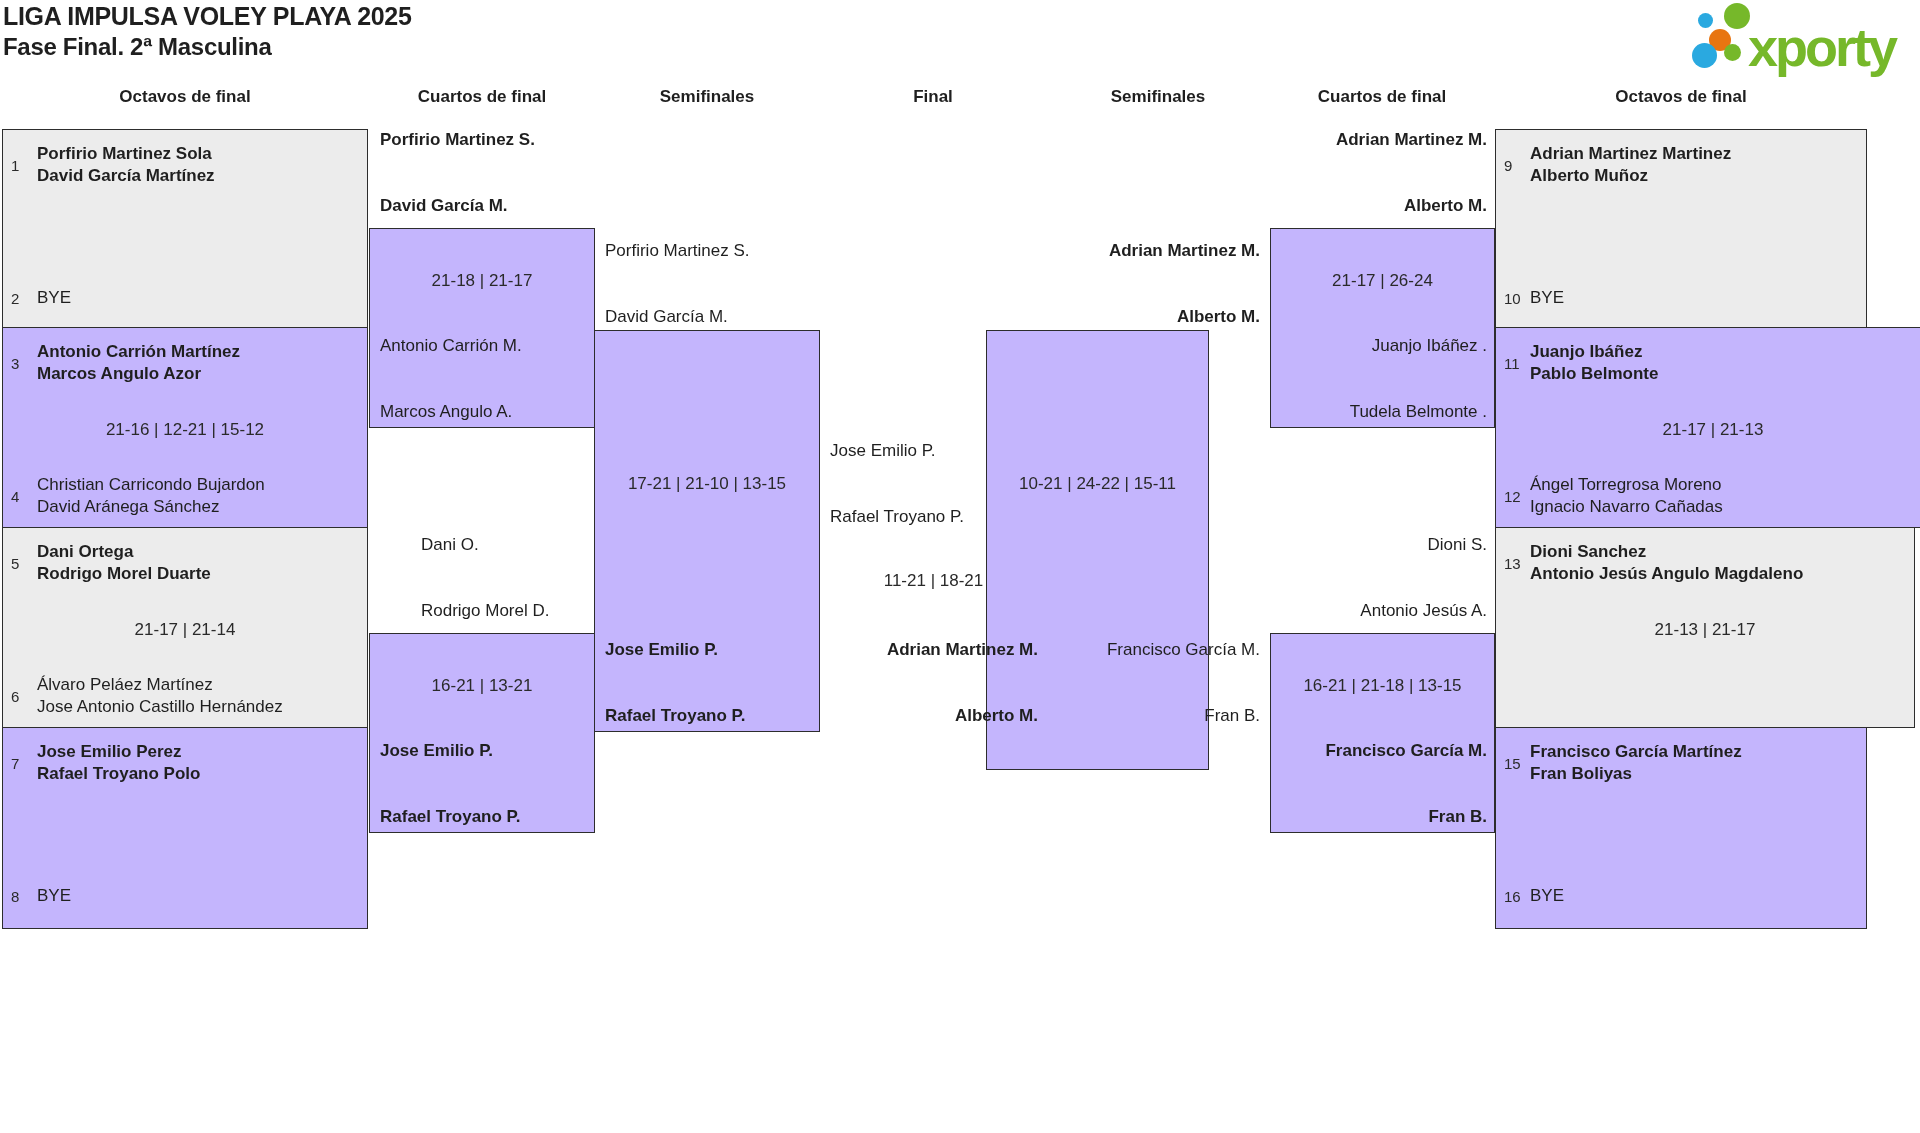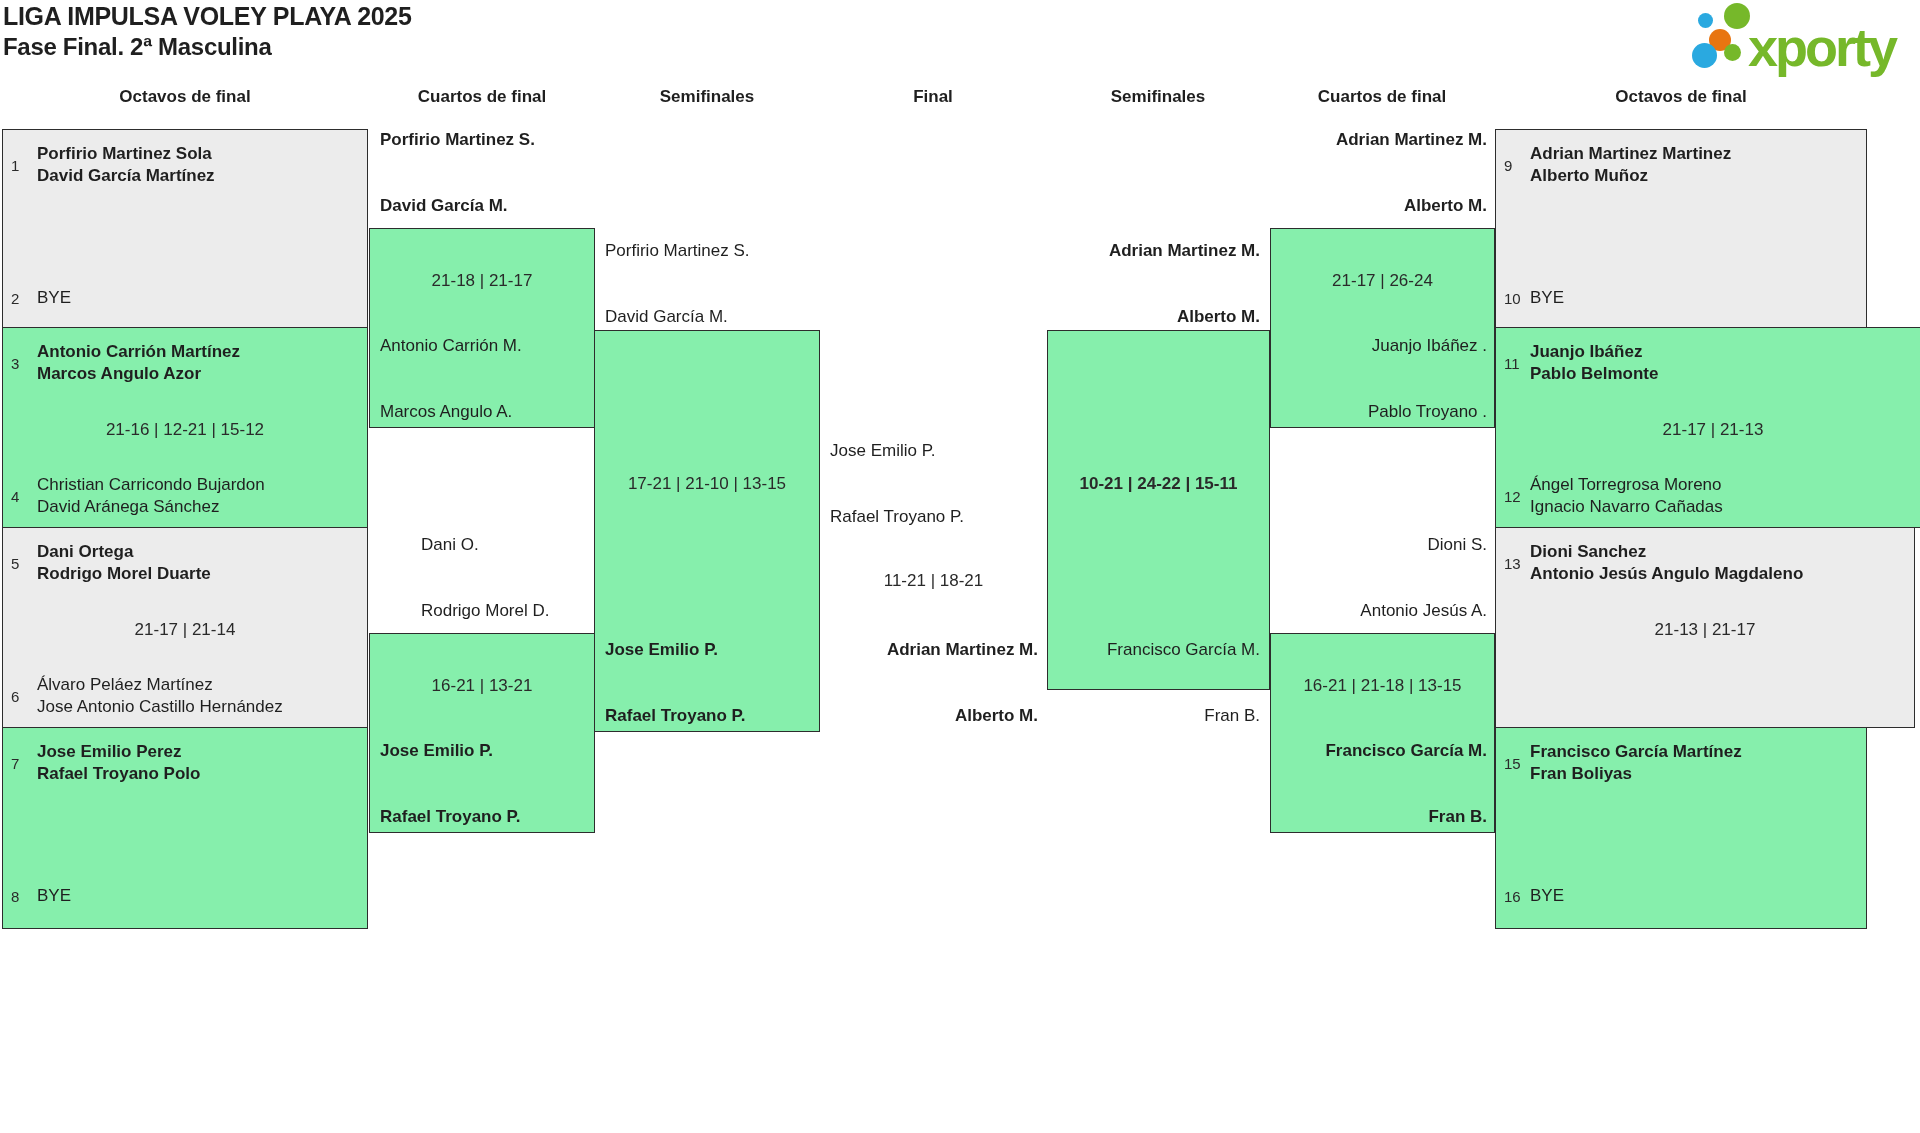--- a/index.html
+++ b/index.html
@@ -1,21 +1,21 @@
 <!DOCTYPE html>
 <html><head>
 <meta charset="utf-8">
 <style>
   html,body{margin:0;padding:0;background:#fff;}
   #page{position:relative;width:1920px;height:1133px;background:#fff;overflow:hidden;
         font-family:"Liberation Sans",sans-serif;color:#1f1f1f;}
   .title-line1{position:absolute;left:3px;top:2px;font-size:25px;font-weight:700;letter-spacing:-.3px;white-space:nowrap;}
   .title-line2{position:absolute;left:3px;top:33px;font-size:24px;font-weight:700;letter-spacing:-.3px;white-space:nowrap;}
   .round-header{position:absolute;top:87px;width:300px;text-align:center;font-size:17px;font-weight:600;white-space:nowrap;}
-  .box{position:absolute;border:1px solid #2d2d2d;background:#86efac;box-sizing:border-box;}
+  .box{position:absolute;border:1px solid #2d2d2d;background:#c4b5fd;box-sizing:border-box;}
   .box.shaded{background:#ececec;}
   .entry{position:absolute;left:0;right:0;display:flex;align-items:center;padding-left:8px;}
   .entry.e1{top:13px;height:44px;}
   .entry.e2{top:146px;height:44px;}
   .seed{min-width:20px;font-size:15px;color:#2a2a2a;margin-right:6px;flex:0 0 auto;}
   .names{display:flex;flex-direction:column;justify-content:center;height:44px;line-height:22px;
          font-size:17px;white-space:nowrap;}
   .bold{font-weight:700;}
   .score{position:absolute;left:0;right:0;text-align:center;font-size:17px;color:#2a2a2a;white-space:nowrap;}
   .score.o16{top:92px;}
@@ -209,21 +209,21 @@
 
   <div class="box" style="left:1270px;top:228px;width:225px;height:200px;">
     <div class="score qf">21-17 | 26-24</div>
   </div>
   <div class="lbl r bold" style="right:433px;top:151px;">
     <span>Adrian Martinez M.</span>
       <span>Alberto M.</span>
   </div>
   <div class="lbl r" style="right:433px;top:357px;">
     <span>Juanjo Ibáñez .</span>
-      <span>Pablo Troyano .</span>
+      <span>Tudela Belmonte .</span>
   </div>
 
   <div class="box" style="left:1270px;top:633px;width:225px;height:200px;">
     <div class="score qf">16-21 | 21-18 | 13-15</div>
   </div>
   <div class="lbl r" style="right:433px;top:556px;">
     <span>Dioni S.</span>
       <span>Antonio Jesús A.</span>
   </div>
   <div class="lbl r bold" style="right:433px;top:762px;">
@@ -236,21 +236,21 @@
   </div>
   <div class="lbl" style="left:605px;top:262px;">
     <span>Porfirio Martinez S.</span>
       <span>David García M.</span>
   </div>
   <div class="lbl bold" style="left:605px;top:661px;">
     <span>Jose Emilio P.</span>
       <span>Rafael Troyano P.</span>
   </div>
 
-  <div class="box" style="left:1047px;top:330px;width:223px;height:360px;font-weight:bold;">
+  <div class="box" style="left:986px;top:330px;width:223px;height:440px;">
     <div class="score sf">10-21 | 24-22 | 15-11</div>
   </div>
   <div class="lbl r bold" style="right:660px;top:262px;">
     <span>Adrian Martinez M.</span>
       <span>Alberto M.</span>
   </div>
   <div class="lbl r" style="right:660px;top:661px;">
     <span>Francisco García M.</span>
       <span>Fran B.</span>
   </div>

